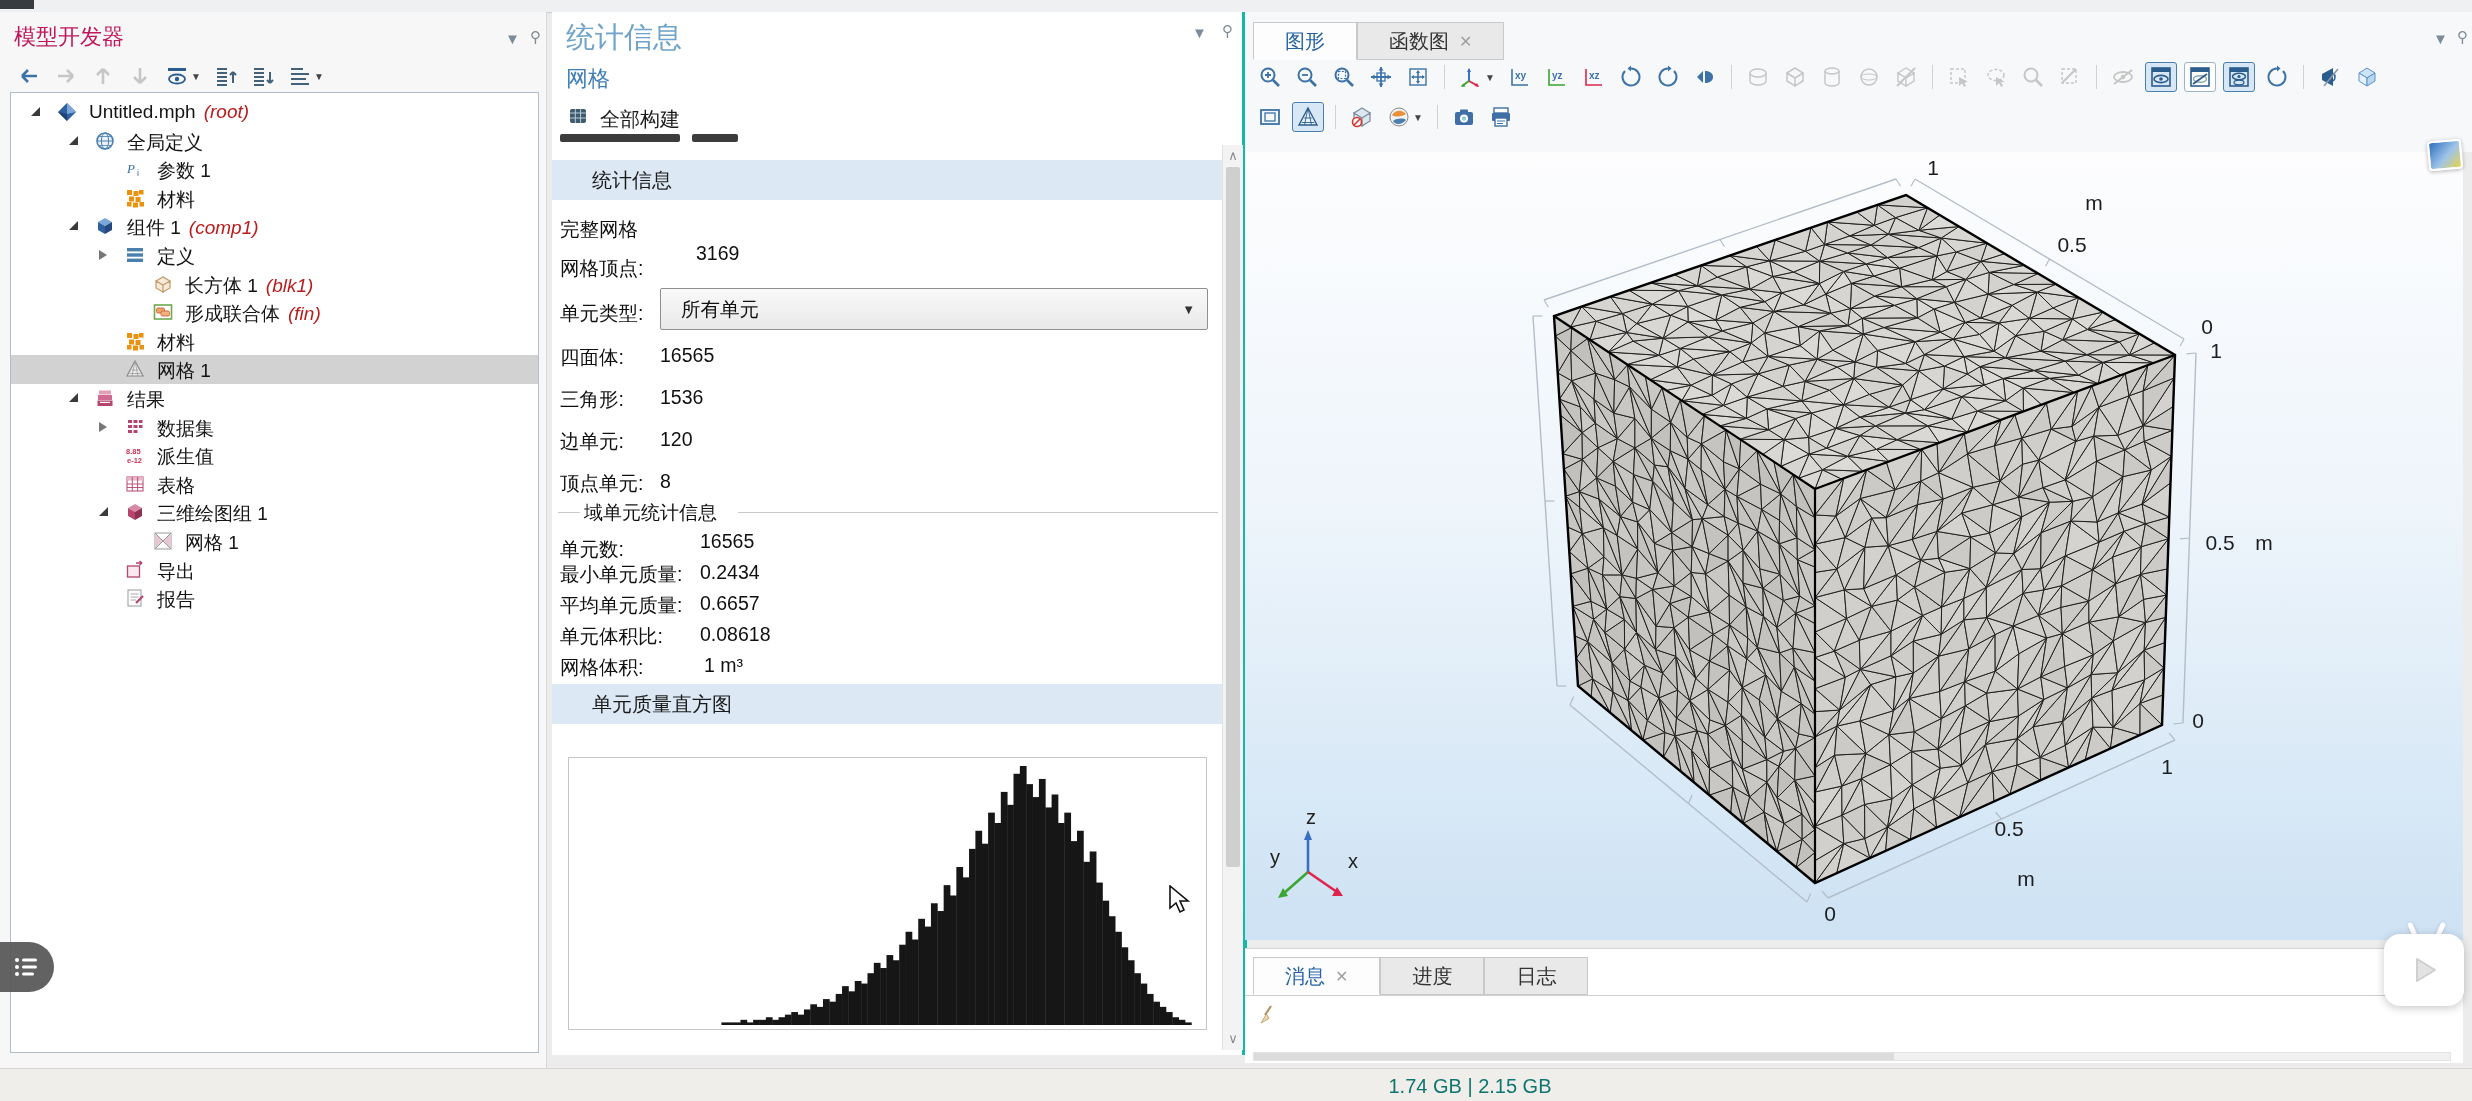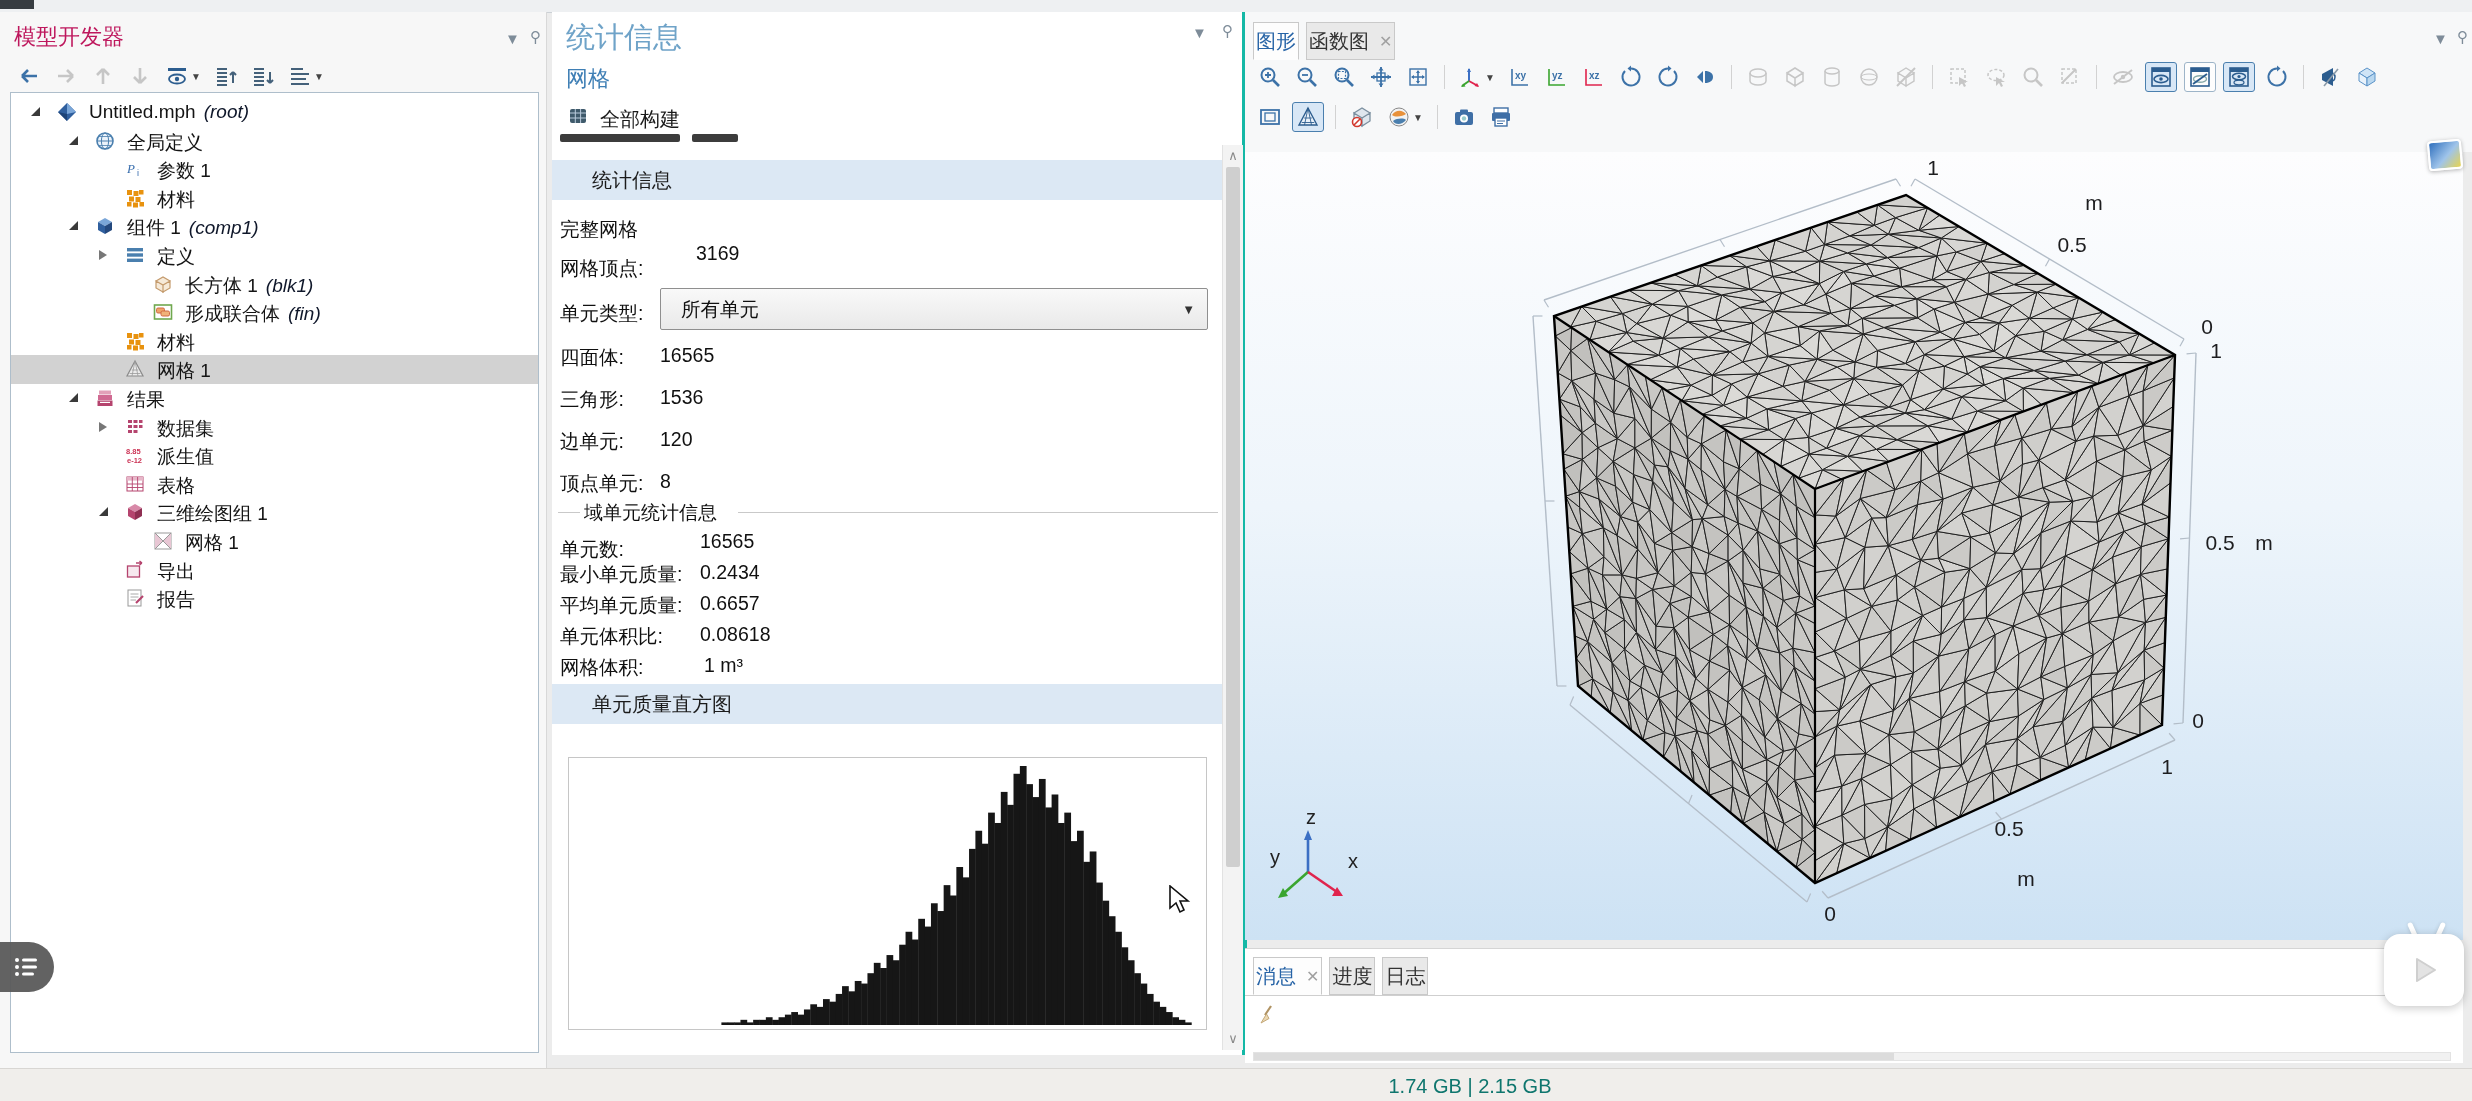--- a/index.html
+++ b/index.html
@@ -14,21 +14,21 @@
   .panel-title{font-size:22px;color:#be185d}
   .hdr-caret{color:#7e8c99;font-size:15px}
   .tree-box{left:10px;top:80px;width:527px;height:954px;background:#fff;border:1px solid #aebecb;overflow:hidden}
   .trow{position:relative;height:28.6px}
   .trow.selected{background:#d2d2d2}
   .t-exp{position:absolute;top:9px}
   .exp-open{width:0;height:0;border-bottom:9px solid #3a3a3a;border-left:9px solid transparent}
   .exp-closed{width:0;height:0;border-top:5.5px solid transparent;border-bottom:5.5px solid transparent;border-left:8px solid #777}
   .t-ico{position:absolute;top:4px;width:20px;height:20px}
   .t-lab{position:absolute;top:3px;font-size:19px;white-space:nowrap;color:#141414}
-  .t-suf{font-style:italic;margin-left:8px;color:#0f172a}
+  .t-suf{font-style:italic;margin-left:8px;color:#b91c1c}
   
   .mini-tb{display:flex;align-items:center;gap:7px}
   .tbi{display:inline-flex;align-items:center;justify-content:center;width:30px;height:28px;color:#3c72a8}
   .tbi svg{display:block}
   .tbi.disabled{color:#c6c6c6}
   .tbi.box{border:1px solid #9db4c8;border-radius:3px;background:#fdfdfd}
   .tbi.active-box{border:1px solid #4a7fae;border-radius:3px;background:#d8e7f6}
   .tbsep{width:1px;height:24px;background:#d2d2d2;margin:0 4px}
   .dd{font-size:10px;color:#444;margin-left:2px}
   
@@ -44,22 +44,22 @@
          border:1px solid #8f8f8f;border-radius:2px;display:flex;align-items:center}
   .combo span{margin-left:20px;font-size:19.5px}
   .combo .arr{position:absolute;right:12px;font-size:13px;color:#333}
   .hist-box{left:16px;top:745px;width:637px;height:271px;background:#fff;border:1px solid #c6c6c6}
   .scrollbar-v{left:670px;top:133px;width:20px;height:905px;background:#f3f3f3;border-left:1px solid #e2e2e2}
   .sb-thumb{position:absolute;left:3px;width:14px;background:#cfcfcf;border-radius:2px}
   .sb-arr{position:absolute;left:0;width:20px;text-align:center;color:#8a8a8a;font-size:13px}
   
   .gfx-panel{left:1245px;top:12px;width:1227px;height:140px;background:#f7f8f9}
   .tabrow{position:absolute;display:flex;align-items:flex-end}
-  .tab{height:36px;display:flex;align-items:center;padding:0 2px;font-size:20px;border:1px solid #c9c9c9;
-       background:#e9e9e9;color:#333;margin-right:7px}
+  .tab{height:36px;display:flex;align-items:center;padding:0 31px;font-size:20px;border:1px solid #c9c9c9;
+       background:#e9e9e9;color:#333;}
   .tab.active{background:#fdfdfd;border-bottom-color:#fdfdfd;color:#2663a6}
   .tab .x{margin-left:10px;color:#a0a0a0;font-size:16px}
   .viewport{left:1245px;top:152px;width:1218px;height:788px;
             background:linear-gradient(#fdfdfe 0%,#eef5fb 45%,#cde2f4 100%)}
   .ticklab{font-size:21px;fill:#1d1d1f}
   
   .msg-panel{left:1245px;top:948px;width:1218px;height:114px;background:#fff;border-top:1px solid #d5d5d5}
   .msg-tabs{left:8px;top:8px}
   .msg-body{position:absolute;left:0;top:46px;width:1218px;height:60px;background:#fff;border-top:1px solid #cfcfcf}
   .hscroll{position:absolute;left:8px;top:56px;width:1196px;height:7px;background:#f1f1f1;border:1px solid #e3e3e3}

